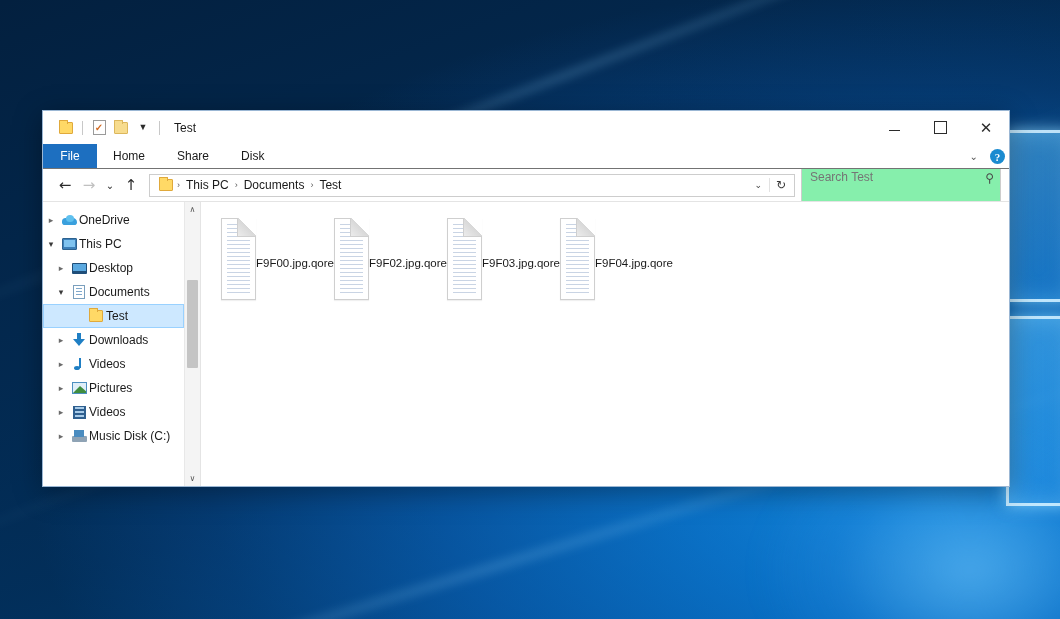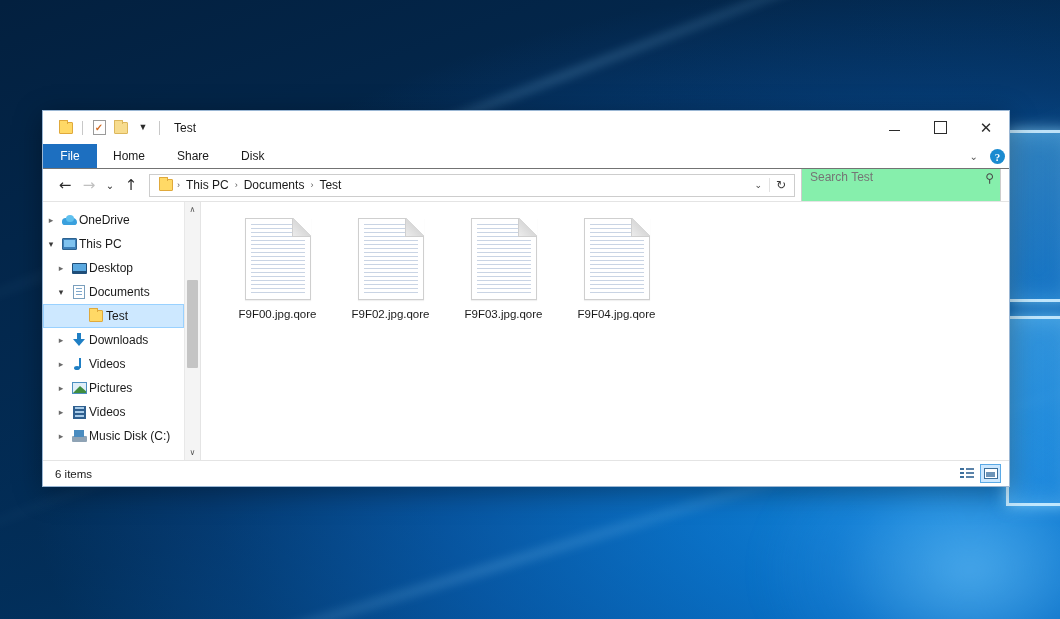--- a/index.html
+++ b/index.html
@@ -241,21 +241,21 @@
   .sb-arrow.bot { position: absolute; bottom: 0; left: 0; right: 0; }
   .sb-thumb {
     position: absolute; left: 2px; right: 2px; top: 78px; height: 88px;
     background: #c4c4c4; border-radius: 1px;
   }
 
   
   .content { flex: 1; background: #ffffff; padding: 14px 0 0 20px; overflow: hidden; }
   .filegrid { display: flex; flex-wrap: wrap; gap: 0px; }
   .fileitem {
-    width: 113px; display: flex; flex-direction: column; align-items: center;
+    width: 113px; display: flex; flex-direction: row; align-items: center;
     padding-top: 2px;
   }
   .docicon {
     width: 66px; height: 82px; position: relative;
     background: #ffffff;
     border: 1px solid #cfcfcf;
     box-shadow: 0 1px 1px rgba(0,0,0,.06);
   }
   .docicon .lines {
     position: absolute; left: 5px; right: 5px; top: 5px; bottom: 5px;
@@ -521,25 +521,14 @@
               <div class="fold"></div>
           </div>
           <div class="filename">F9F04.jpg.qore</div>
         </div>
 
 
       </div>
     </div>
   </div>
 
-  <div class="statusbar">
-    <div class="status-text">6 items</div>
-    <div class="viewbtns">
-      <div class="vbtn">
-          <span class="vi-details"></span>
-        </div>
-      <div class="vbtn active">
-          <span class="vi-large"></span>
-        </div>
-    </div>
-  </div>
 
 </div>
 
 </body></html>

